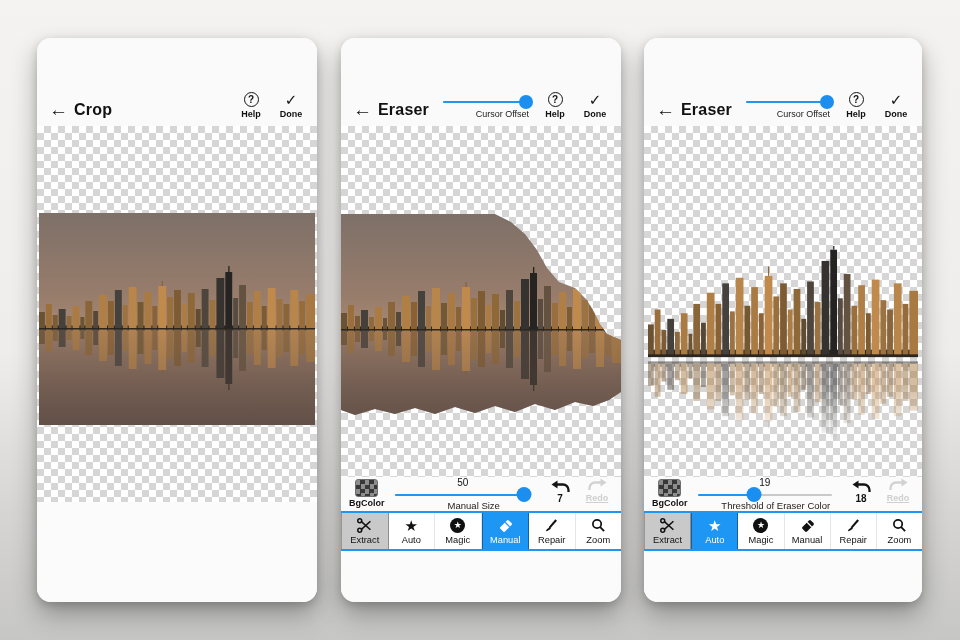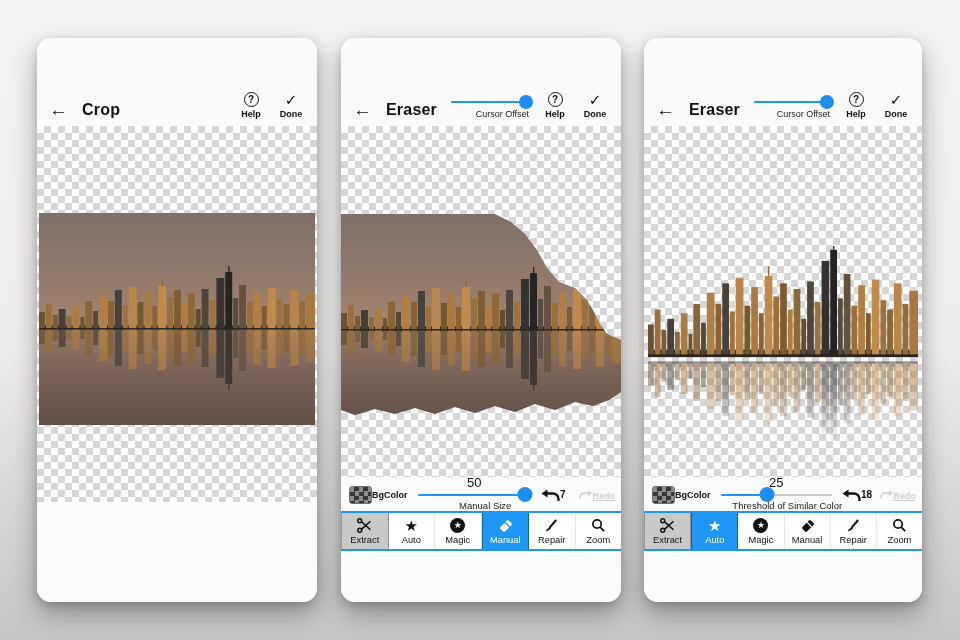--- a/index.html
+++ b/index.html
@@ -14,21 +14,21 @@
     background:#fbfbfb; border-radius:14px; overflow:hidden;
     box-shadow: 0 12px 26px rgba(0,0,0,.30), 0 3px 9px rgba(0,0,0,.16);
     display:flex; flex-direction:column;
   }
   .phone.p1{ left:37px; } .phone.p2{ left:341px; } .phone.p3{ left:644px; width:278px; }
 
   
   .app-header{ height:88px; background:#fafafa; flex:0 0 auto;
     display:flex; align-items:flex-end; padding:0 8px 7px 12px; }
   .back-glyph{ font-size:19px; font-weight:700; line-height:18px; }
-  .app-title{ font-size:16px; font-weight:700; margin-left:14px; line-height:18px; letter-spacing:.2px;}
+  .app-title{ font-size:16px; font-weight:700; margin-left:6px; line-height:18px; letter-spacing:.2px;}
   .hdr-slider{ flex:1; display:flex; flex-direction:column; align-items:flex-end; margin:0 4px 0 14px; min-width:0;}
   .hdr-spacer{ flex:1; }
   .slider{ position:relative; height:15px; width:100%; }
   .sl-track{ position:absolute; left:0; right:0; top:6.5px; height:2.5px; background:#c9c9c9; border-radius:2px;}
   .sl-fill{ position:absolute; left:0; top:6.5px; height:2.5px; background:#2095f2; border-radius:2px;}
   .sl-thumb{ position:absolute; top:0.5px; width:14px; height:14px; border-radius:50%;
     background:#1b8ef0; transform:translateX(-50%);}
   .sl-label{ font-size:9px; color:#1c1c1c; margin-top:0px; white-space:nowrap;}
   .hdr-btn{ width:36px; display:flex; flex-direction:column; align-items:center; margin-left:4px; cursor:pointer;}
   .help-circle{ width:15px; height:15px; border:1.7px solid #141414; border-radius:50%;
@@ -54,27 +54,27 @@
   }
   .p3-bldg{ left:4px; top:120px; width:270px; height:113px; }
   .p3-refl{ left:4px; top:234px; width:270px; height:84px; transform:scaleY(-1);
     opacity:.55; filter:blur(.6px);
     -webkit-mask-image:linear-gradient(180deg, rgba(0,0,0,0) 2%, rgba(0,0,0,.9) 70%);
     mask-image:linear-gradient(180deg, rgba(0,0,0,0) 2%, rgba(0,0,0,.9) 70%);
   }
 
   
   .adjust{ height:34px; background:#fbfbfb; flex:0 0 auto; display:flex; align-items:stretch; padding:1px 6px 0 8px;}
-  .adj-col{ display:flex; flex-direction:row; align-items:center; justify-content:flex-start;text-align:right;}
+  .adj-col{ display:flex; flex-direction:column; align-items:center; justify-content:flex-start;text-align:right;}
   .bg-swatch{ width:23px; height:18px; border-radius:3px; border:1px solid #6f6f6f; margin-top:1px;
     background: conic-gradient(#383838 0 25%, #8d8d8d 0 50%, #383838 0 75%, #8d8d8d 0);
     background-size:9px 9px; cursor:pointer;}
   .adj-lbl{ font-size:9px; font-weight:700; margin-top:1px; white-space:nowrap;}
   .adj-slider{ flex:1; margin:0 10px; display:flex; flex-direction:column; align-items:center; min-width:0;}
-  .adj-value{ font-size:13px; line-height:9px; height:9px; }
+  .adj-value{ font-size:10px; line-height:9px; height:9px; }
   .adj-slider .slider{ height:14px; }
   .adj-slider .sl-thumb{ width:15px; height:15px; top:-0.5px;}
   .adj-slider .sl-label{ font-size:9.5px; color:#222;padding-left:22px; }
   .undo-col{ width:38px; cursor:pointer;}
   .undo-col svg{ margin-top:2px; }
   .undo-count{ font-size:10px; font-weight:700; line-height:10px; margin-top:1px;}
   .redo-col{ width:36px; color:#cfcfcf; }
   .redo-lbl{ font-size:9px; font-weight:700; color:#cfcfcf; margin-top:2px;text-decoration:underline;}
 
   
@@ -341,27 +341,27 @@
         <use href="#bldgs" xlink:href="#bldgs"></use>
       </svg>
     </div>
   </div>
   <div class="adjust">
     <div class="adj-col">
       <div class="bg-swatch"></div>
       <span class="adj-lbl">BgColor</span>
     </div>
     <div class="adj-slider">
-      <span class="adj-value">25</span>
+      <span class="adj-value">19</span>
       <div class="slider">
         <div class="sl-track"></div>
         <div class="sl-fill" style="width:42%"></div>
         <div class="sl-thumb" style="left:42%"></div>
       </div>
-      <span class="sl-label">Threshold of Similar Color</span>
+      <span class="sl-label">Threshold of Eraser Color</span>
     </div>
     <div class="adj-col undo-col">
       <svg width="19" height="13" viewBox="0 0 19 13">
         <path d="M4 4.5 h8 a5.5 5.5 0 0 1 5.5 5.5 v2" fill="none" stroke="#141414" stroke-width="2.3"></path>
         <polygon points="0.5,4.5 6.5,0.5 6.5,8.5" fill="#141414"></polygon>
       </svg>
       <span class="undo-count">18</span>
     </div>
     <div class="adj-col redo-col">
       <svg width="19" height="13" viewBox="0 0 19 13">

